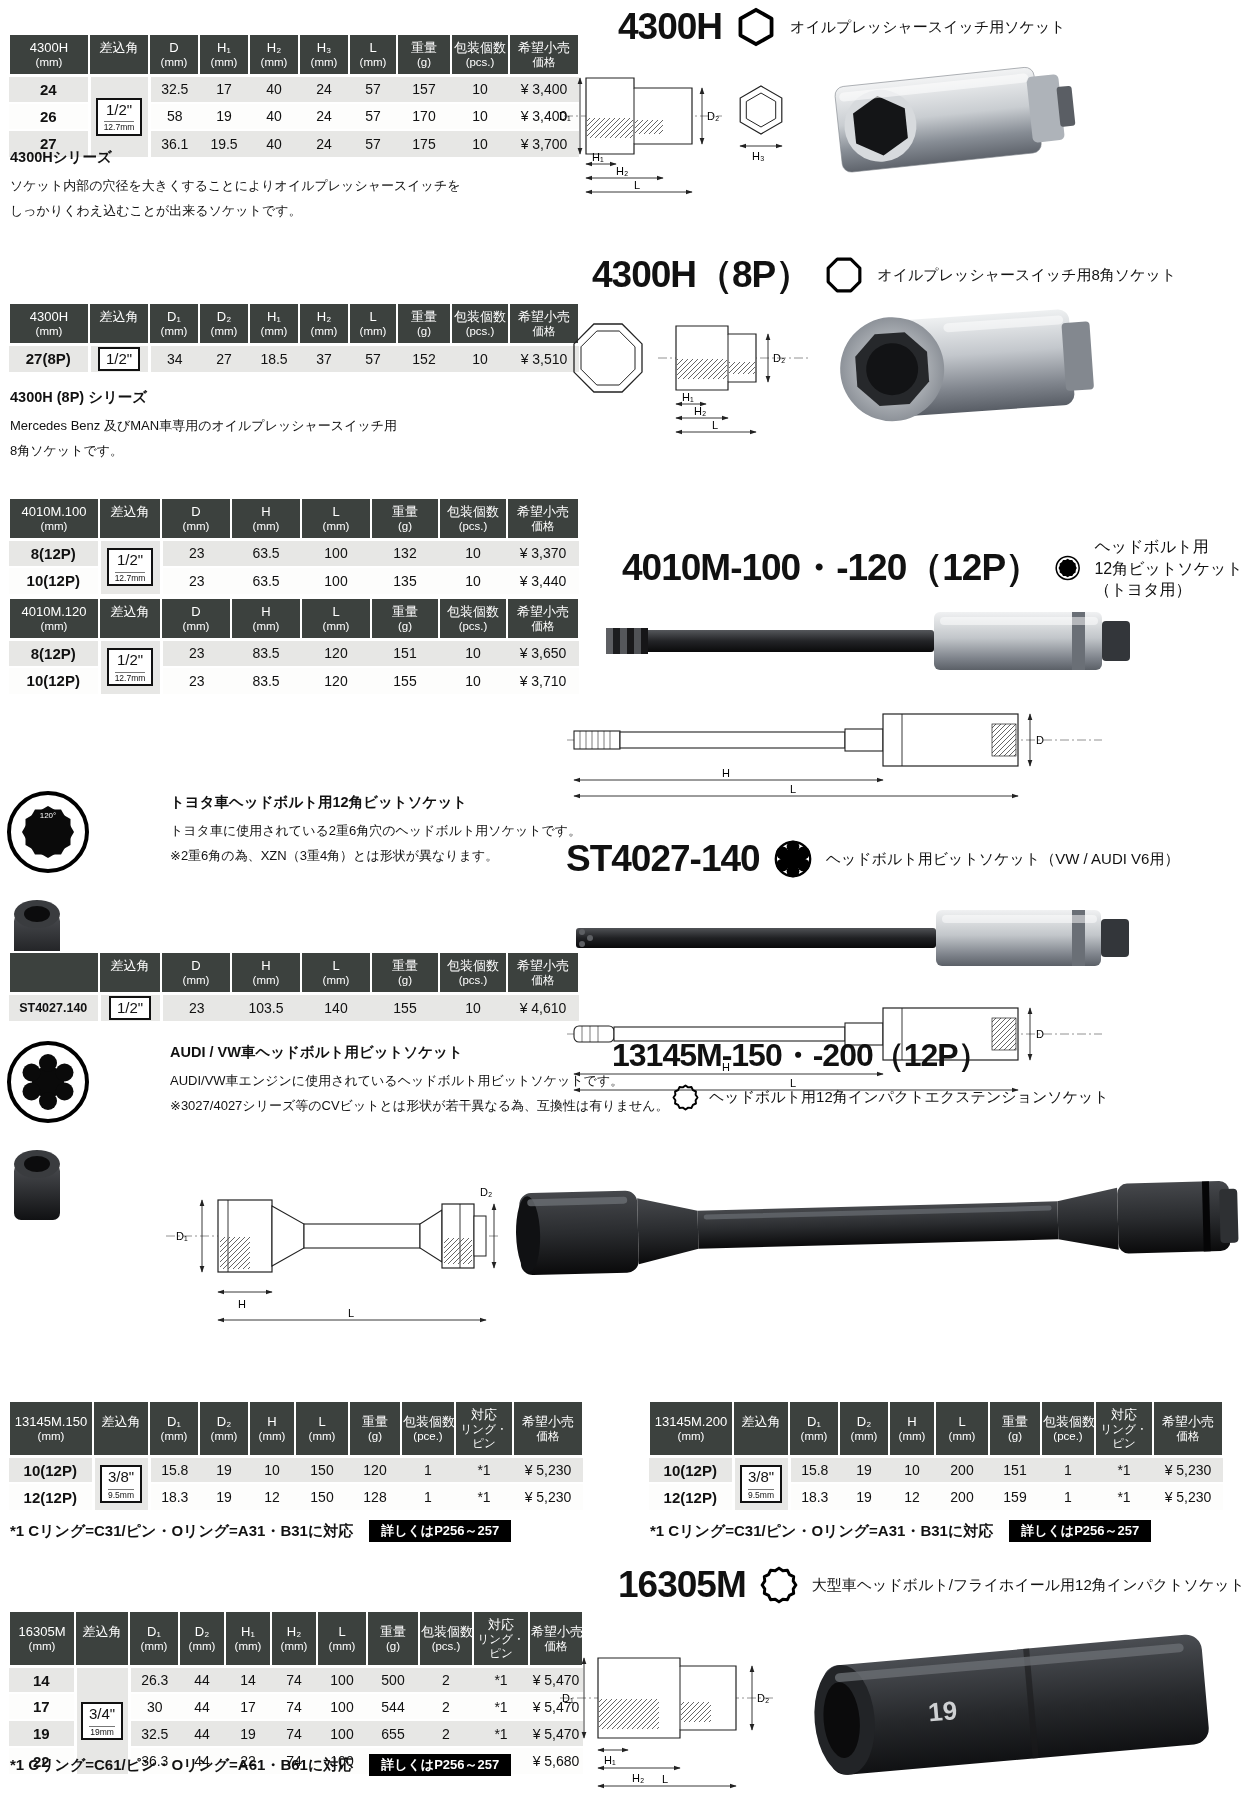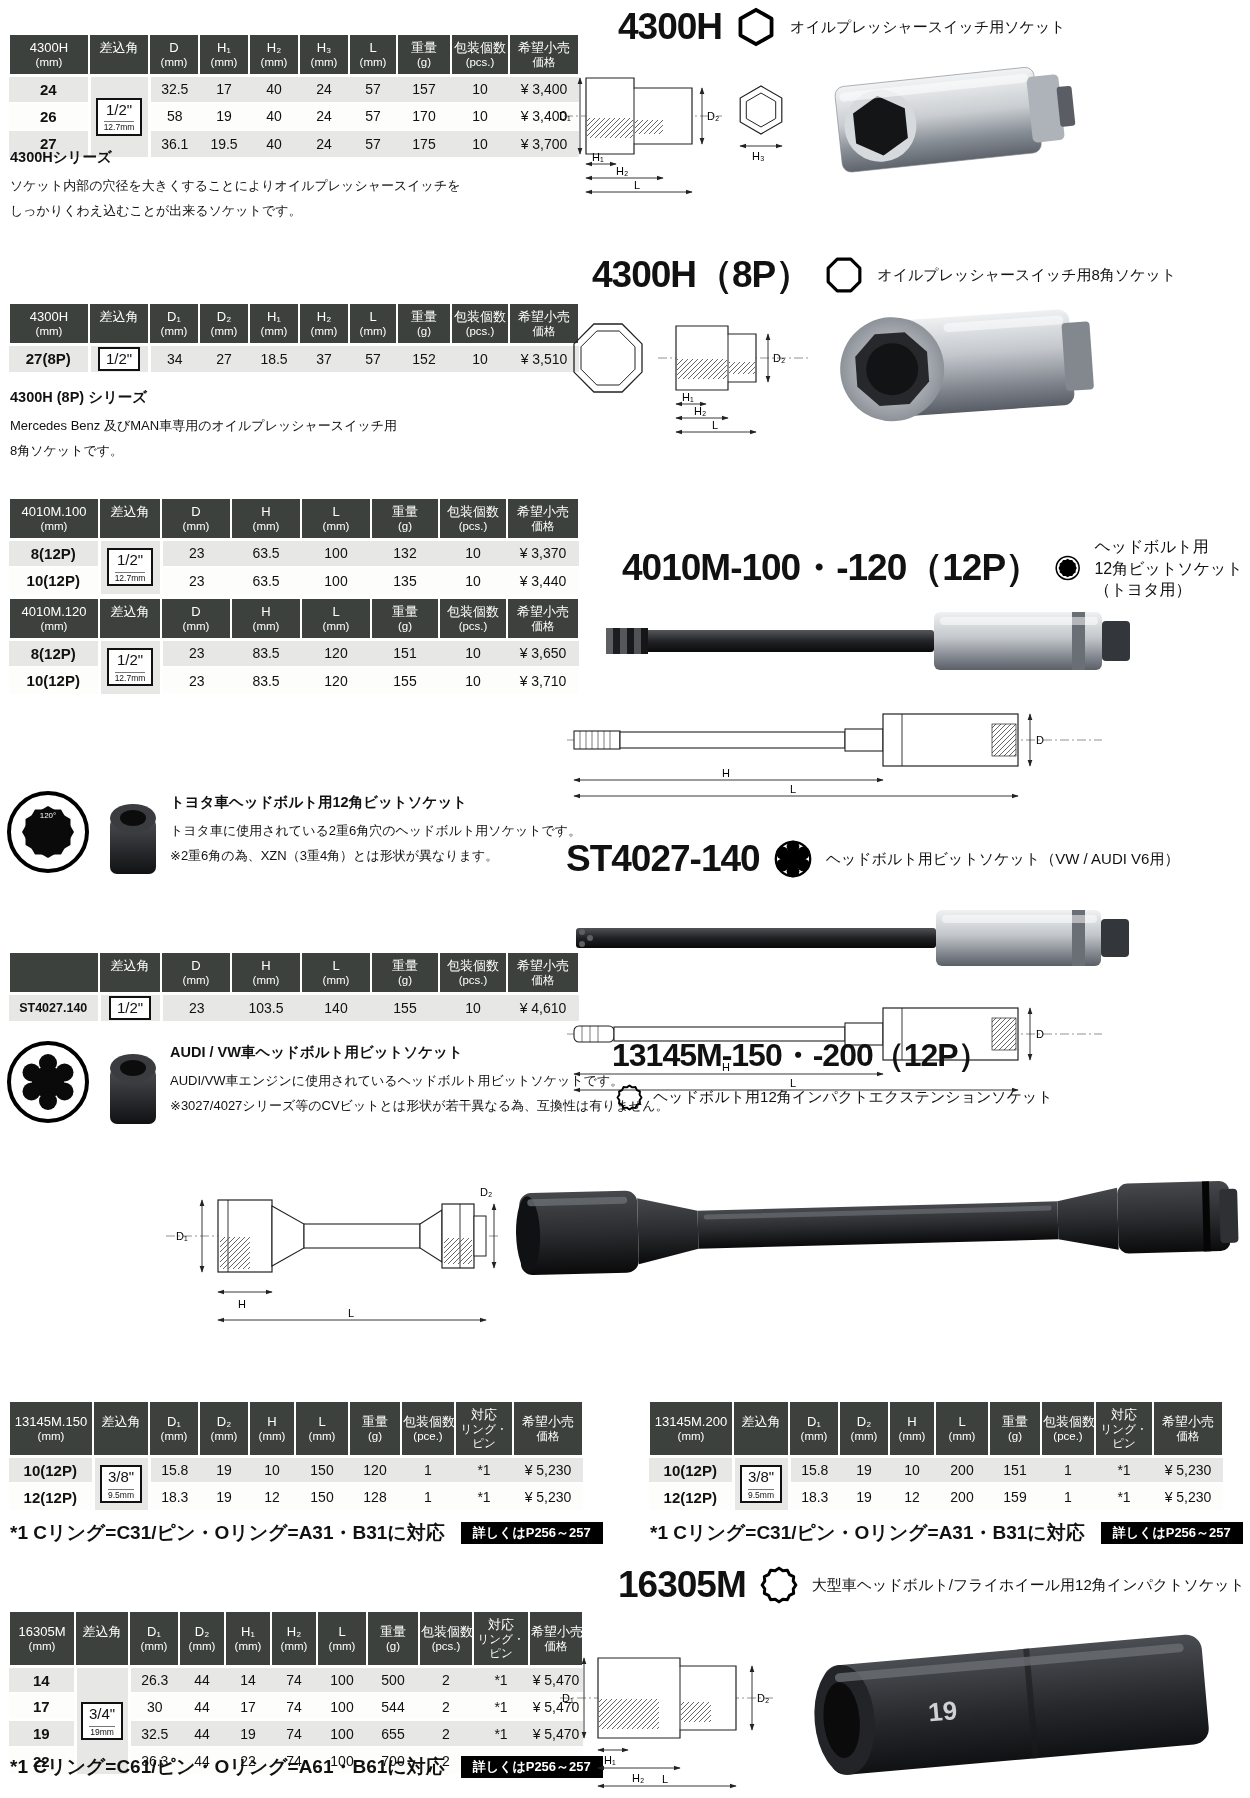--- a/index.html
+++ b/index.html
@@ -37,25 +37,25 @@
   
   .heading { display:flex; align-items:center; gap:14px; }
   .hcode { font-weight:bold; font-size:37px; letter-spacing:-1px; white-space:nowrap; }
   .hcode.sm { font-size:32px; }
   .hsub { font-size:15px; white-space:nowrap; }
   .hsub2 { font-size:16px; line-height:1.35; }
 
   
   .desc-title { font-weight:bold; font-size:14.5px; margin-bottom:7px; }
   .desc-line  { font-size:13px; line-height:1.9; white-space:nowrap; }
-  .thumbrow { display:flex; align-items:flex-start; gap:12px; }
+  .thumbrow { display:flex; align-items:flex-start; gap:12px;flex-direction:column; }
 
   
   .fnote { display:flex; align-items:center; gap:16px; }
-  .ftext { font-size:19px; font-weight:bold; white-space:nowrap; }
+  .ftext { font-size:15px; font-weight:bold; white-space:nowrap; }
   .pbadge { background:#000; color:#fff; font-size:13px; font-weight:bold; padding:2px 12px; white-space:nowrap; }
 
   svg text { font-family:"Liberation Sans","DejaVu Sans",sans-serif; }
 </style>
 </head>
 <body>
 
 <table class="spec abs" style="left:8px;top:33px;width:570px">
     <colgroup>
       <col style="width: 80px;">
@@ -744,21 +744,21 @@
 </div>
 <div class="abs" style="left:170px;top:1043px;width:430px">
   <div class="desc-title">AUDI / VW車ヘッドボルト用ビットソケット</div>
   <div class="desc-line">AUDI/VW車エンジンに使用されているヘッドボルト用ビットソケットです。</div>
   <div class="desc-line">※3027/4027シリーズ等のCVビットとは形状が若干異なる為、互換性は有りません。</div>
 </div>
 
 <div class="abs" style="left:612px;top:1034px">
   <span class="hcode sm">13145M-150・-200（12P）</span>
 </div>
-<div class="heading abs" style="left:616px;top:1084px;gap:10px">
+<div class="heading abs" style="left:672px;top:1084px;gap:10px">
   <svg width="27" height="27" viewBox="0 0 36 36">
     <polygon points="34,18 31.5,21.6 31.9,26 27.9,27.9 26,31.9 21.6,31.5 18,34 14.4,31.5 10,31.9 8.1,27.9 4.1,26 4.5,21.6 2,18 4.5,14.4 4.1,10 8.1,8.1 10,4.1 14.4,4.5 18,2 21.6,4.5 26,4.1 27.9,8.1 31.9,10 31.5,14.4" fill="none" stroke="#000" stroke-width="2.6" stroke-linejoin="round"></polygon>
   </svg>
   <span class="hsub">ヘッドボルト用12角インパクトエクステンションソケット</span>
 </div>
 
 <svg class="abs" style="left:508px;top:1112px" width="745" height="230" viewBox="0 0 745 230">
   <defs>
     <linearGradient id="pg5" x1="0" y1="0" x2="0" y2="1">
       <stop offset="0" stop-color="#46484c"></stop>

